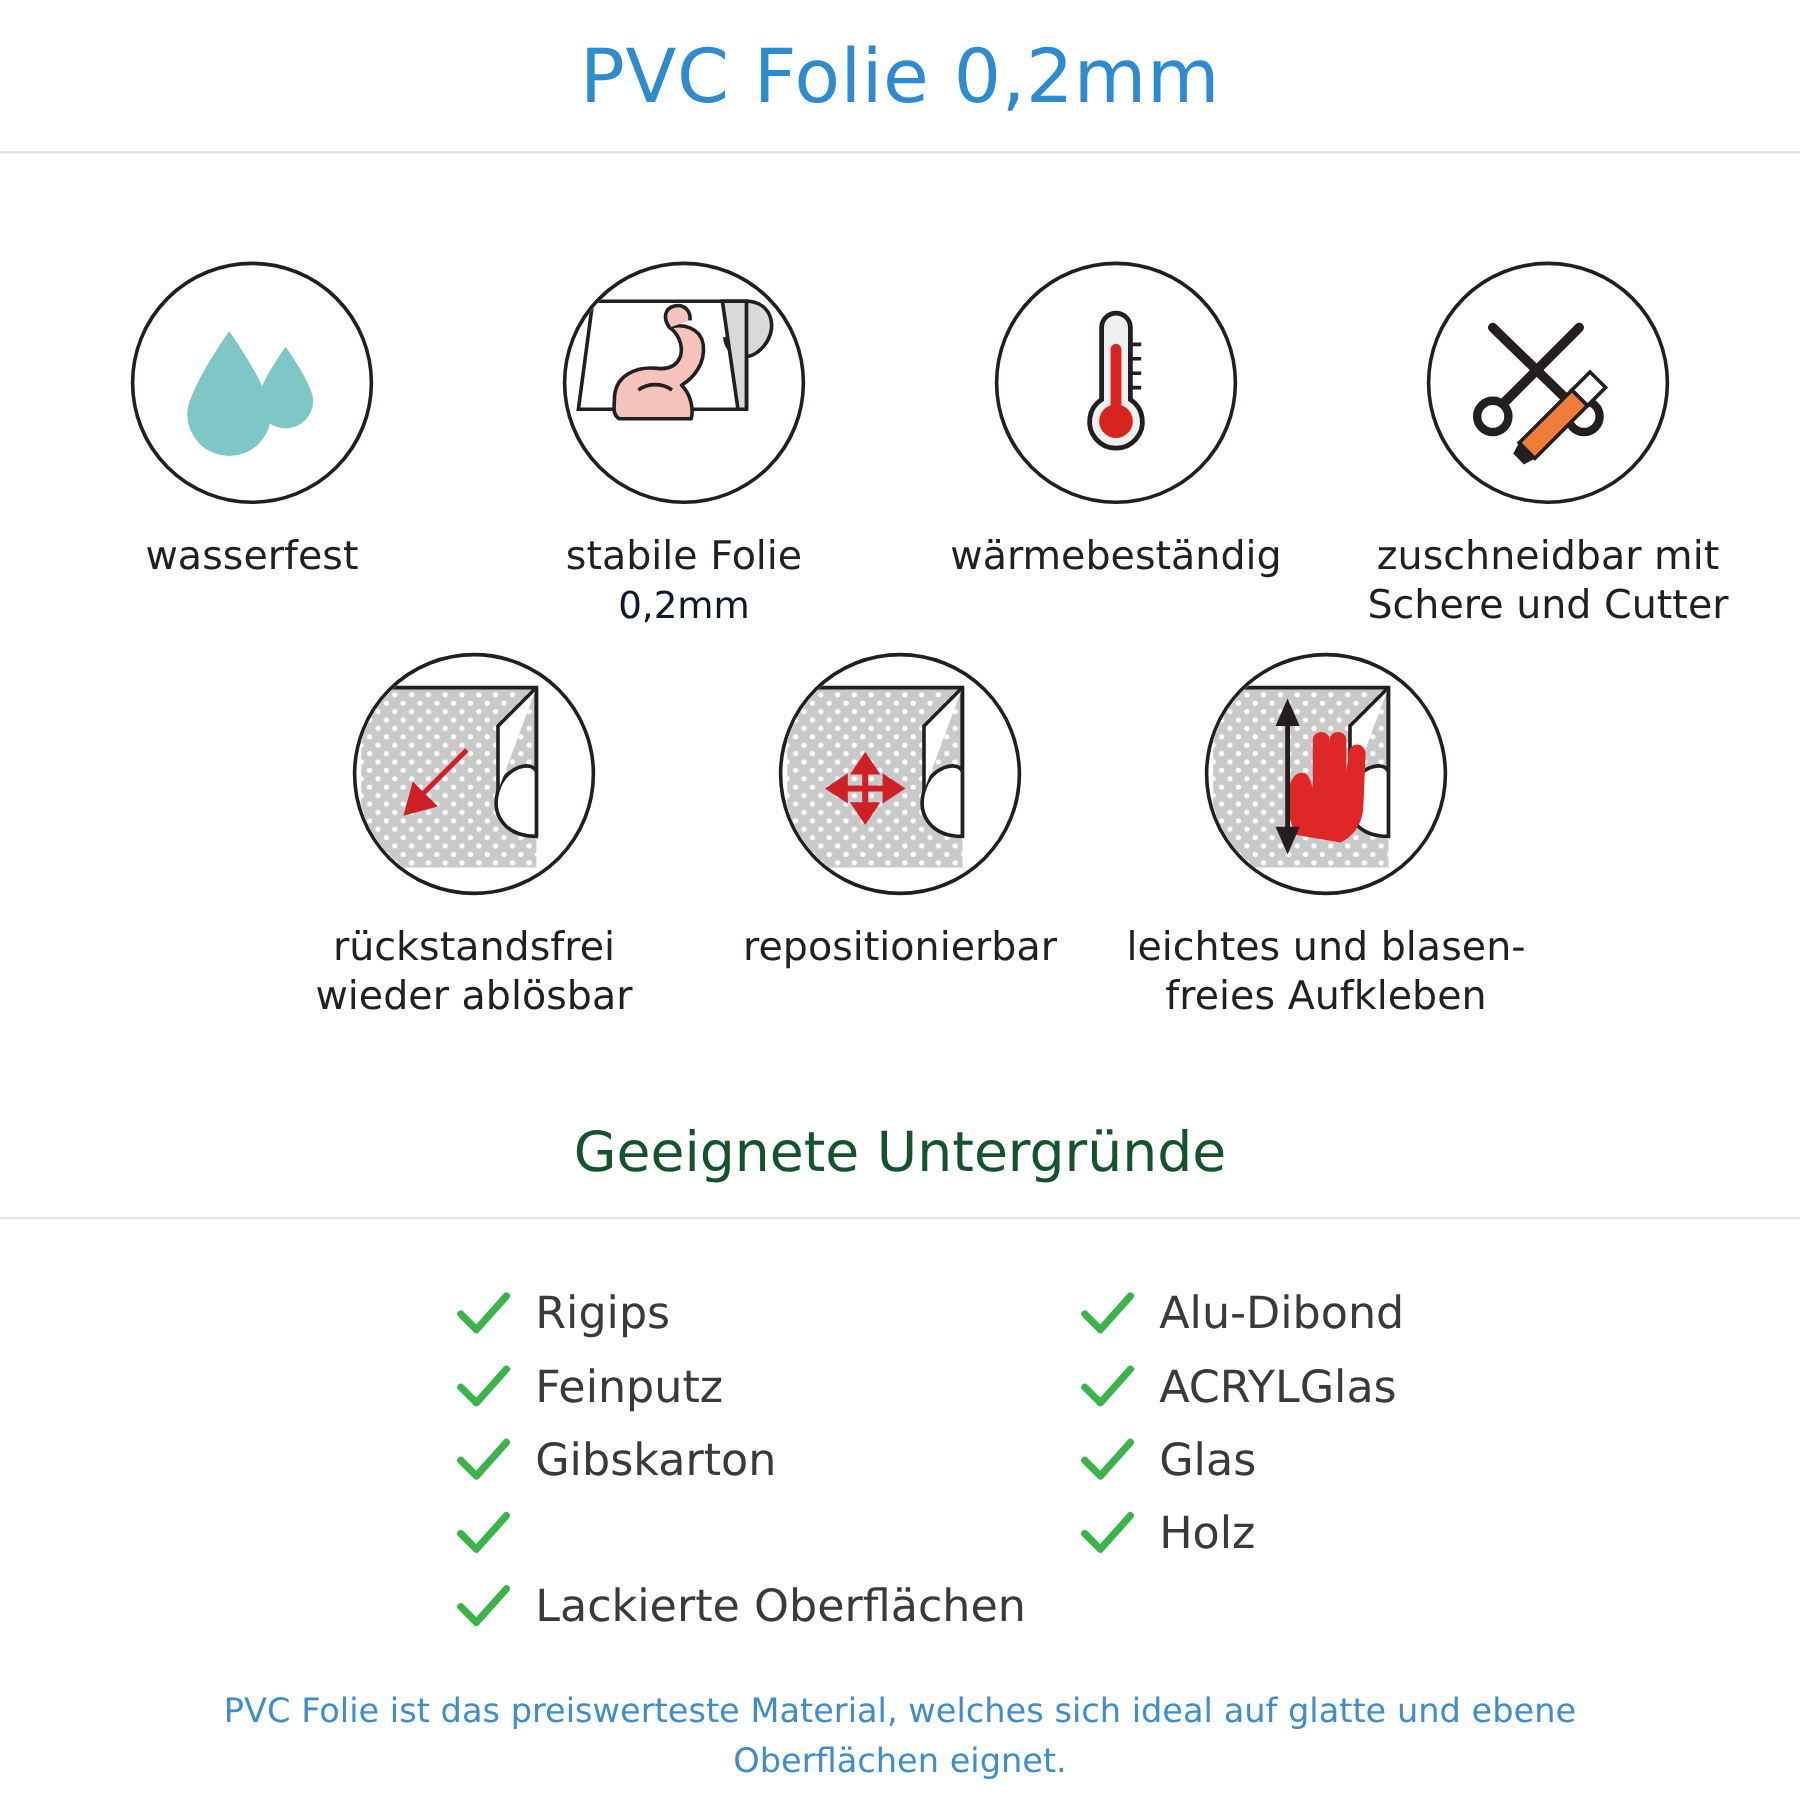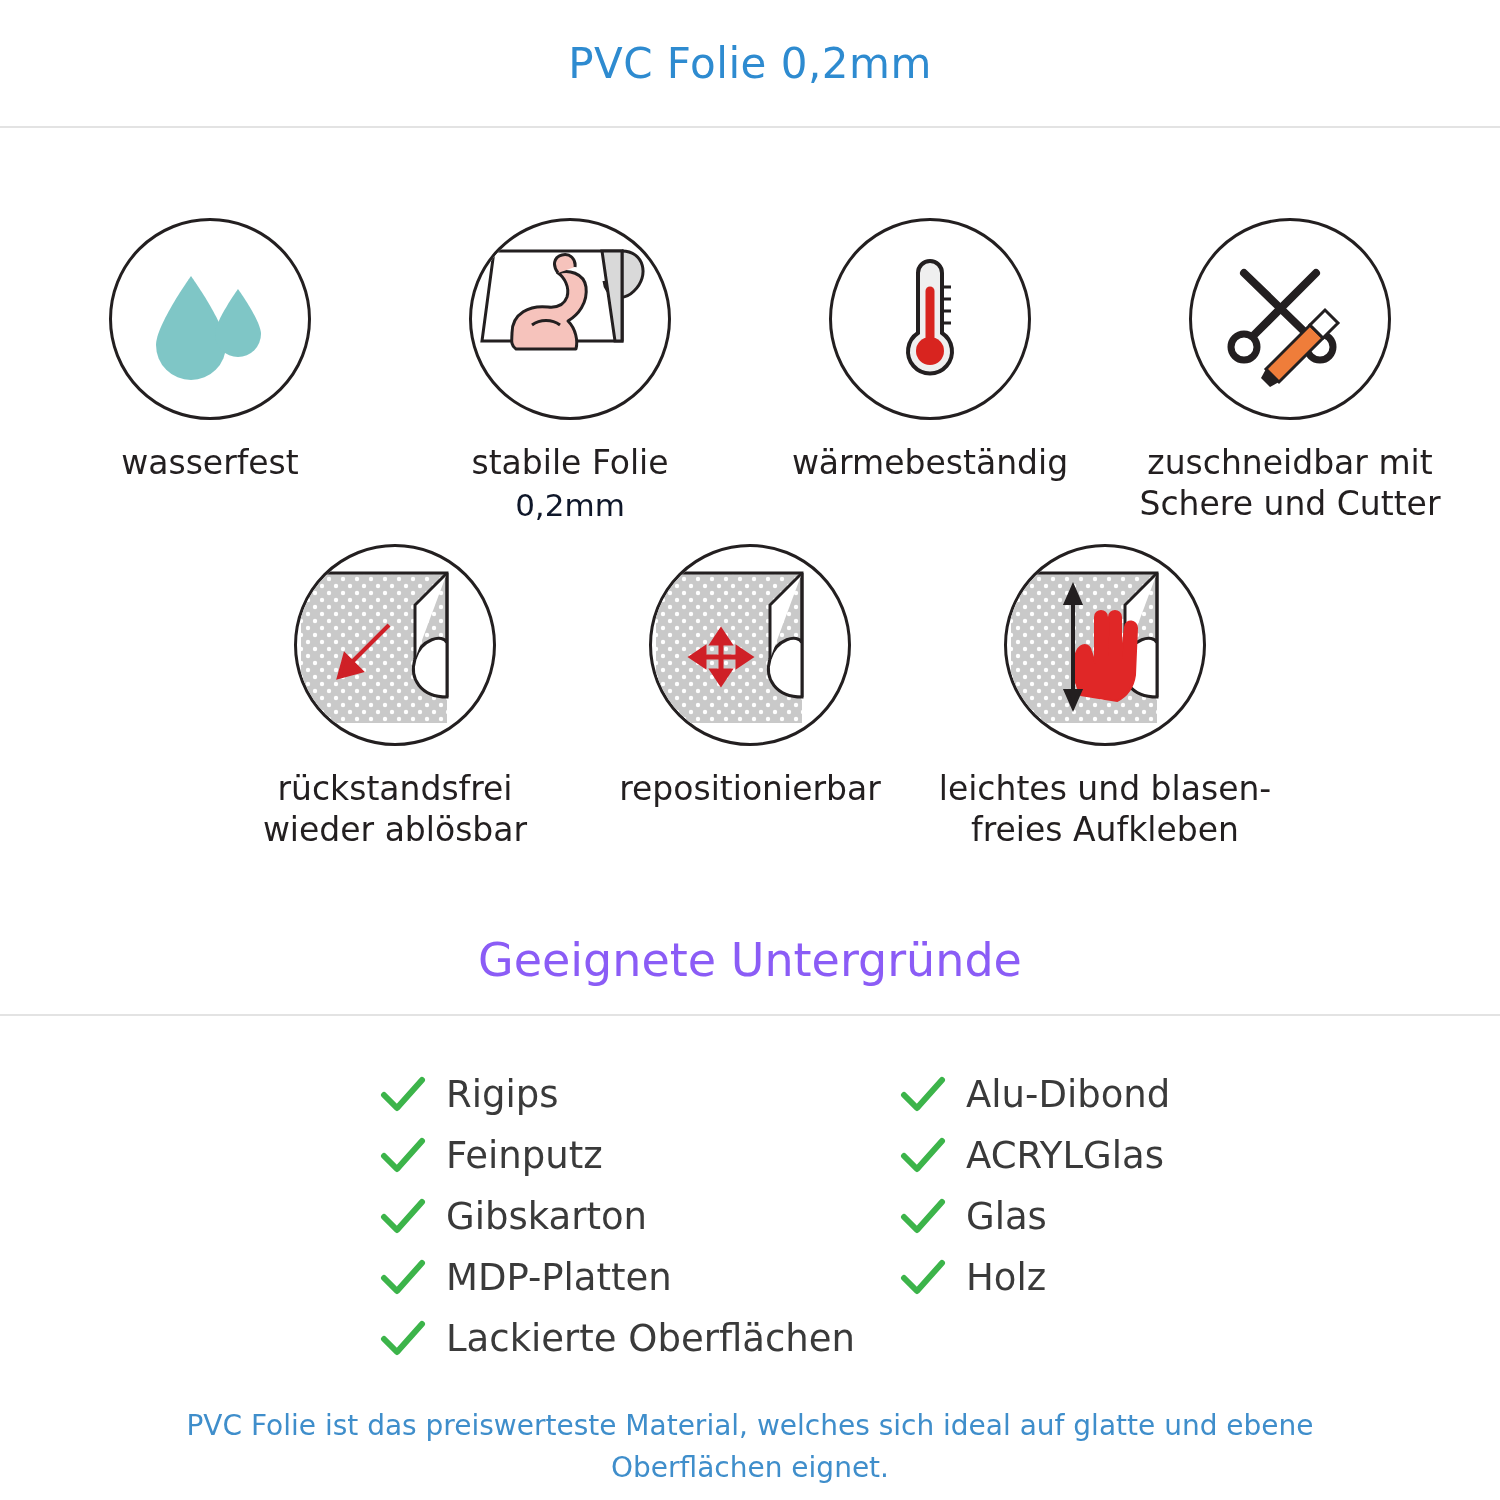--- a/index.html
+++ b/index.html
@@ -24,21 +24,21 @@
   
   .header {
     height: 128px;
     display: flex;
     align-items: center;
     justify-content: center;
     border-bottom: 2px solid #e3e3e3;
     box-sizing: border-box;
   }
   .header-title {
-    font-size: 42px;
+    font-size: 62px;
     color: #2e8bd0;
     letter-spacing: 0.5px;
   }
 
   
   .features {
     padding-top: 62px;
     margin-top: 28px;
   }
   .feature-row {
@@ -87,21 +87,21 @@
     margin-top: 56px;
     height: 110px;
     display: flex;
     align-items: center;
     justify-content: center;
     border-bottom: 2px solid #e3e3e3;
     box-sizing: border-box;
   }
   .subheader-title {
     font-size: 46px;
-    color: #8b5cf6;
+    color: #14532d;
   }
 
   
   .surfaces {
     display: flex;
     padding: 48px 0 0 0;
     justify-content: center;
   }
   .surface-col {
     width: 480px;
@@ -311,21 +311,20 @@
       <div class="surface-item">
         <svg class="check" viewBox="0 0 46 40">
             <path d="M4 20 L17 33 L42 5" fill="none" stroke="#3cb44a" stroke-width="6" stroke-linecap="round" stroke-linejoin="round"></path>
           </svg>
         <span class="surface-label">Gibskarton</span>
       </div>
       <div class="surface-item">
         <svg class="check" viewBox="0 0 46 40">
             <path d="M4 20 L17 33 L42 5" fill="none" stroke="#3cb44a" stroke-width="6" stroke-linecap="round" stroke-linejoin="round"></path>
           </svg>
-        <span class="surface-label">MDP-Platten</span>
       </div>
       <div class="surface-item">
         <svg class="check" viewBox="0 0 46 40">
             <path d="M4 20 L17 33 L42 5" fill="none" stroke="#3cb44a" stroke-width="6" stroke-linecap="round" stroke-linejoin="round"></path>
           </svg>
         <span class="surface-label">Lackierte Oberflächen</span>
       </div>
     </div>
 
     <div class="surface-col right">

